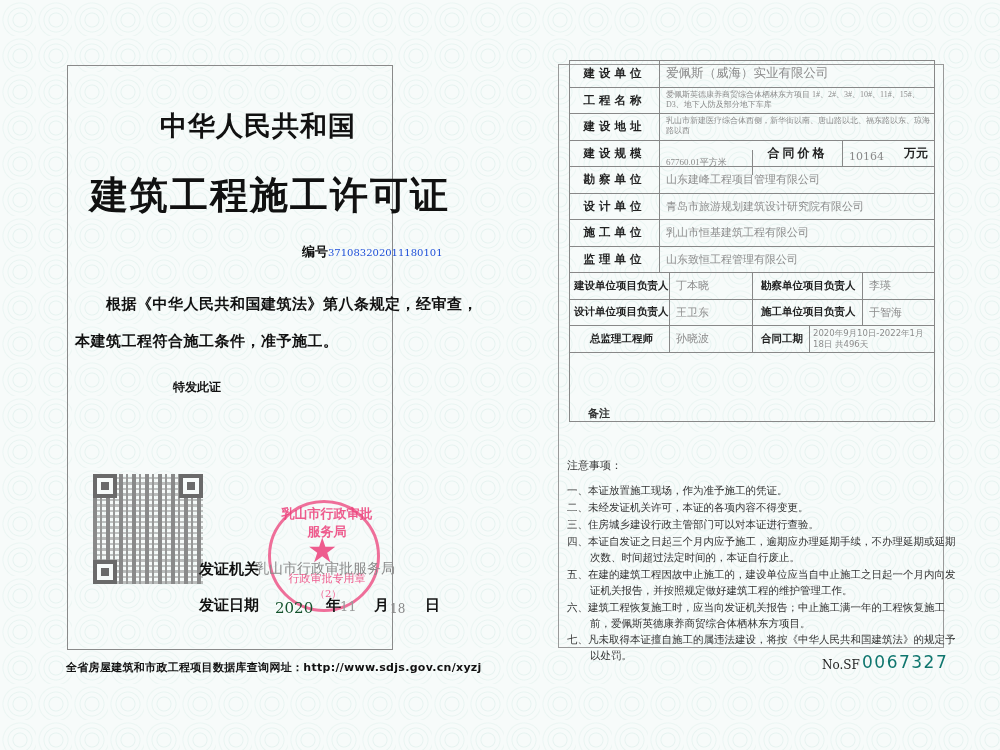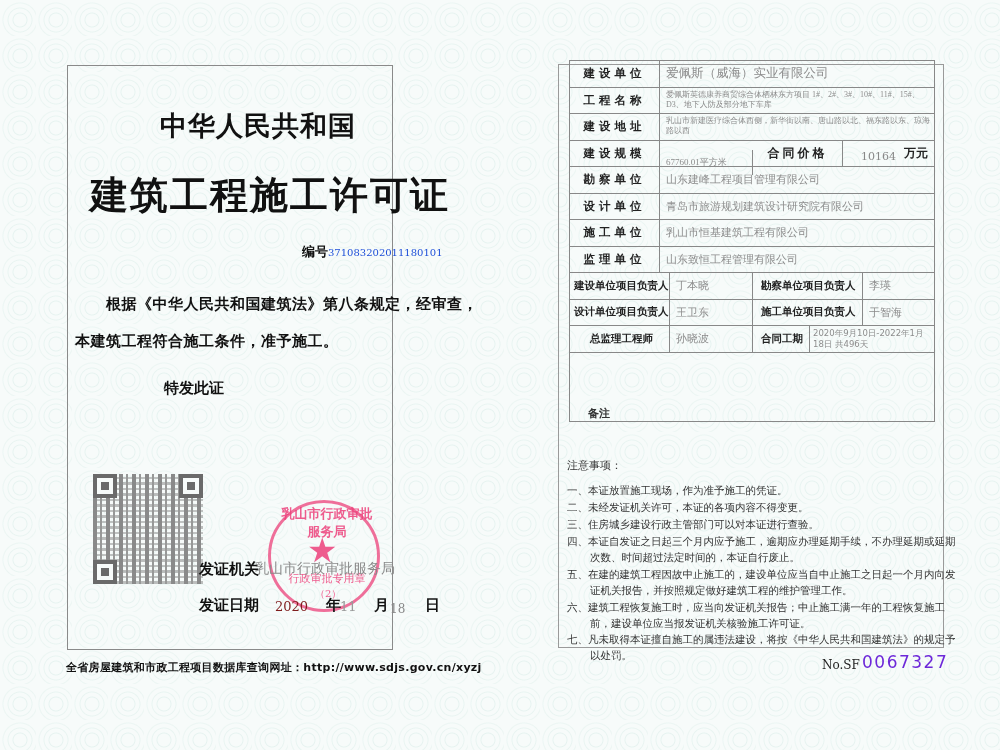--- a/index.html
+++ b/index.html
@@ -23,39 +23,39 @@
   .main-title {
     left: 90px; top: 170px; font-size: 38px; font-weight: bold; letter-spacing: 2px;
     font-family: "DejaVu Sans", sans-serif;
   }
   .cert-no {
     left: 302px; top: 243px; font-size: 13px; font-weight: bold;
   }
   .cert-no .num { font-weight: normal; color: #1d4ed8; font-size: 10px; }
   .para1 { left: 106px; top: 295px; font-size: 15px; font-weight: bold; letter-spacing: 0.5px; }
   .para2 { left: 75px; top: 332px; font-size: 15px; font-weight: bold; letter-spacing: 0.5px; }
-  .special { left: 152px; top: 379px; font-size: 15px; font-weight: bold; padding-left: 12px; }
+  .special { left: 161px; top: 379px; font-size: 12px; font-weight: bold; padding-left: 12px; }
 
   .qr {
     left: 93px; top: 474px; width: 110px; height: 110px;
     background:
       repeating-linear-gradient(90deg, #777 0 4px, transparent 4px 7px, #888 7px 9px, transparent 9px 13px),
       repeating-linear-gradient(0deg, rgba(120,120,120,0.55) 0 3px, transparent 3px 6px, rgba(120,120,120,0.5) 6px 8px, transparent 8px 11px);
     opacity: 0.85;
   }
   .qr-finder { width: 24px; height: 24px; border: 4px solid #6a6a6a; background: #f7fbfa; }
   .qr-finder::after { content: ""; position: absolute; left: 4px; top: 4px; width: 8px; height: 8px; background: #6a6a6a; }
   .qr-f1 { left: 93px; top: 474px; }
   .qr-f2 { left: 179px; top: 474px; }
   .qr-f3 { left: 93px; top: 560px; }
 
   .issuer-label { left: 199px; top: 560px; font-size: 15px; font-weight: bold; }
   .issuer-value { left: 255px; top: 560px; font-size: 14px; color: #8a8a8a; font-family: "DejaVu Sans", sans-serif; }
   .date-label { left: 199px; top: 596px; font-size: 15px; font-weight: bold; }
-  .date-year { left: 275px; top: 599px; font-size: 13px; color: #7f1d1d; text-align: right; }
+  .date-year { left: 275px; top: 599px; font-size: 15px; color: #14532d; text-align: right; }
   .date-nian { left: 326px; top: 596px; font-size: 15px; font-weight: bold; }
   .date-month-val { left: 340px; top: 599px; font-size: 13px; color: #999; }
   .date-yue { left: 374px; top: 596px; font-size: 15px; font-weight: bold; }
   .date-day-val { left: 390px; top: 602px; font-size: 12px; color: #888; }
   .date-ri { left: 425px; top: 596px; font-size: 15px; font-weight: bold; }
 
   .seal {
     left: 268px; top: 500px; width: 112px; height: 112px; border-radius: 50%;
     border: 3px solid rgba(236,64,122,0.75);
     color: rgba(236,64,122,0.85);
@@ -88,21 +88,21 @@
   .val.small { font-size: 8px; line-height: 10px; display: block; padding-top: 2px; }
   .person-lbl { width: 100px; font-size: 10.5px; padding-left: 4px; font-weight: bold; color: #222; white-space: nowrap; }
   .person-val { width: 83px; padding-left: 6px; font-size: 11px; color: #8c8c8c; font-family: Liberation Sans, sans-serif; }
   .remarks { height: 68px; border-top: none; align-items: flex-end; padding: 6px 0 0 18px; font-size: 11px; font-weight: bold; color:#333; }
 
   .notes-title { left: 567px; top: 458px; font-size: 11px; color: #333; }
   .note { position: absolute; left: 567px; font-size: 10.5px; color: #333; line-height: 16px; }
   .note-cont { position: absolute; left: 590px; font-size: 10.5px; color: #333; line-height: 16px; }
 
   .serial-prefix { left: 822px; top: 658px; font-size: 12px; color: #222; }
-  .serial-num { left: 862px; top: 652px; font-size: 17px; color: #6d28d9; letter-spacing: 1.5px; font-family: "DejaVu Sans", sans-serif; }
+  .serial-num { left: 862px; top: 652px; font-size: 17px; color: #0f766e; letter-spacing: 1.5px; font-family: "DejaVu Sans", sans-serif; }
 </style>
 </head>
 <body>
 
 <div class="abs" id="lp" style="border:1px solid #8a8a8a;"></div>
 
 <div class="abs country">中华人民共和国</div>
 <div class="abs main-title">建筑工程施工许可证</div>
 <div class="abs cert-no">
   <span>编号</span><span class="num">371083202011180101</span>
@@ -148,21 +148,21 @@
   </div>
   <div class="row">
     <div class="cell lbl">建设地址</div>
     <div class="cell val small">乳山市新建医疗综合体西侧，新华街以南、唐山路以北、福东路以东、琼海路以西</div>
   </div>
   <div class="row">
     <div class="cell lbl">建设规模</div>
     <div class="cell val" style="flex:none;width:93px;font-size:9px;margin-top:18px;">67760.01平方米</div>
     <div class="cell" style="width:90px;justify-content:center;font-size:12px;font-weight:bold;letter-spacing:3px;color:#222;">合同价格</div>
     <div class="cell" style="flex:1;justify-content:space-between;padding:0 6px;">
-      <span style="font-size:11px;color:#888;padding-top:6px;margin-left:12px;">10164</span>
+      <span style="font-size:11px;color:#888;padding-top:6px;">10164</span>
       <span style="font-size:12px;font-weight:bold;color:#222;">万元</span>
     </div>
   </div>
   <div class="row">
     <div class="cell lbl">勘察单位</div>
     <div class="cell val">山东建峰工程项目管理有限公司</div>
   </div>
   <div class="row">
     <div class="cell lbl">设计单位</div>
     <div class="cell val">青岛市旅游规划建筑设计研究院有限公司</div>
@@ -200,18 +200,18 @@
 
 <div class="abs notes-title">注意事项：</div>
 <div class="note" style="top:482px;">一、本证放置施工现场，作为准予施工的凭证。</div>
 <div class="note" style="top:499px;">二、未经发证机关许可，本证的各项内容不得变更。</div>
 <div class="note" style="top:516px;">三、住房城乡建设行政主管部门可以对本证进行查验。</div>
 <div class="note" style="top:533px;">四、本证自发证之日起三个月内应予施工，逾期应办理延期手续，不办理延期或延期</div>
 <div class="note-cont" style="top:549px;">次数、时间超过法定时间的，本证自行废止。</div>
 <div class="note" style="top:566px;">五、在建的建筑工程因故中止施工的，建设单位应当自中止施工之日起一个月内向发</div>
 <div class="note-cont" style="top:582px;">证机关报告，并按照规定做好建筑工程的维护管理工作。</div>
 <div class="note" style="top:599px;">六、建筑工程恢复施工时，应当向发证机关报告；中止施工满一年的工程恢复施工</div>
-<div class="note-cont" style="top:615px;">前，建设单位应当报发证机关核验施工许可证。</div>
+<div class="note-cont" style="top:615px;">前，爱佩斯英德康养商贸综合体栖林东方项目。</div>
 <div class="note" style="top:631px;">七、凡未取得本证擅自施工的属违法建设，将按《中华人民共和国建筑法》的规定予</div>
 <div class="note-cont" style="top:647px;">以处罚。</div>
 
 <div class="abs serial-prefix">No.SF</div>
 <div class="abs serial-num">0067327</div>
 
 </body></html>

